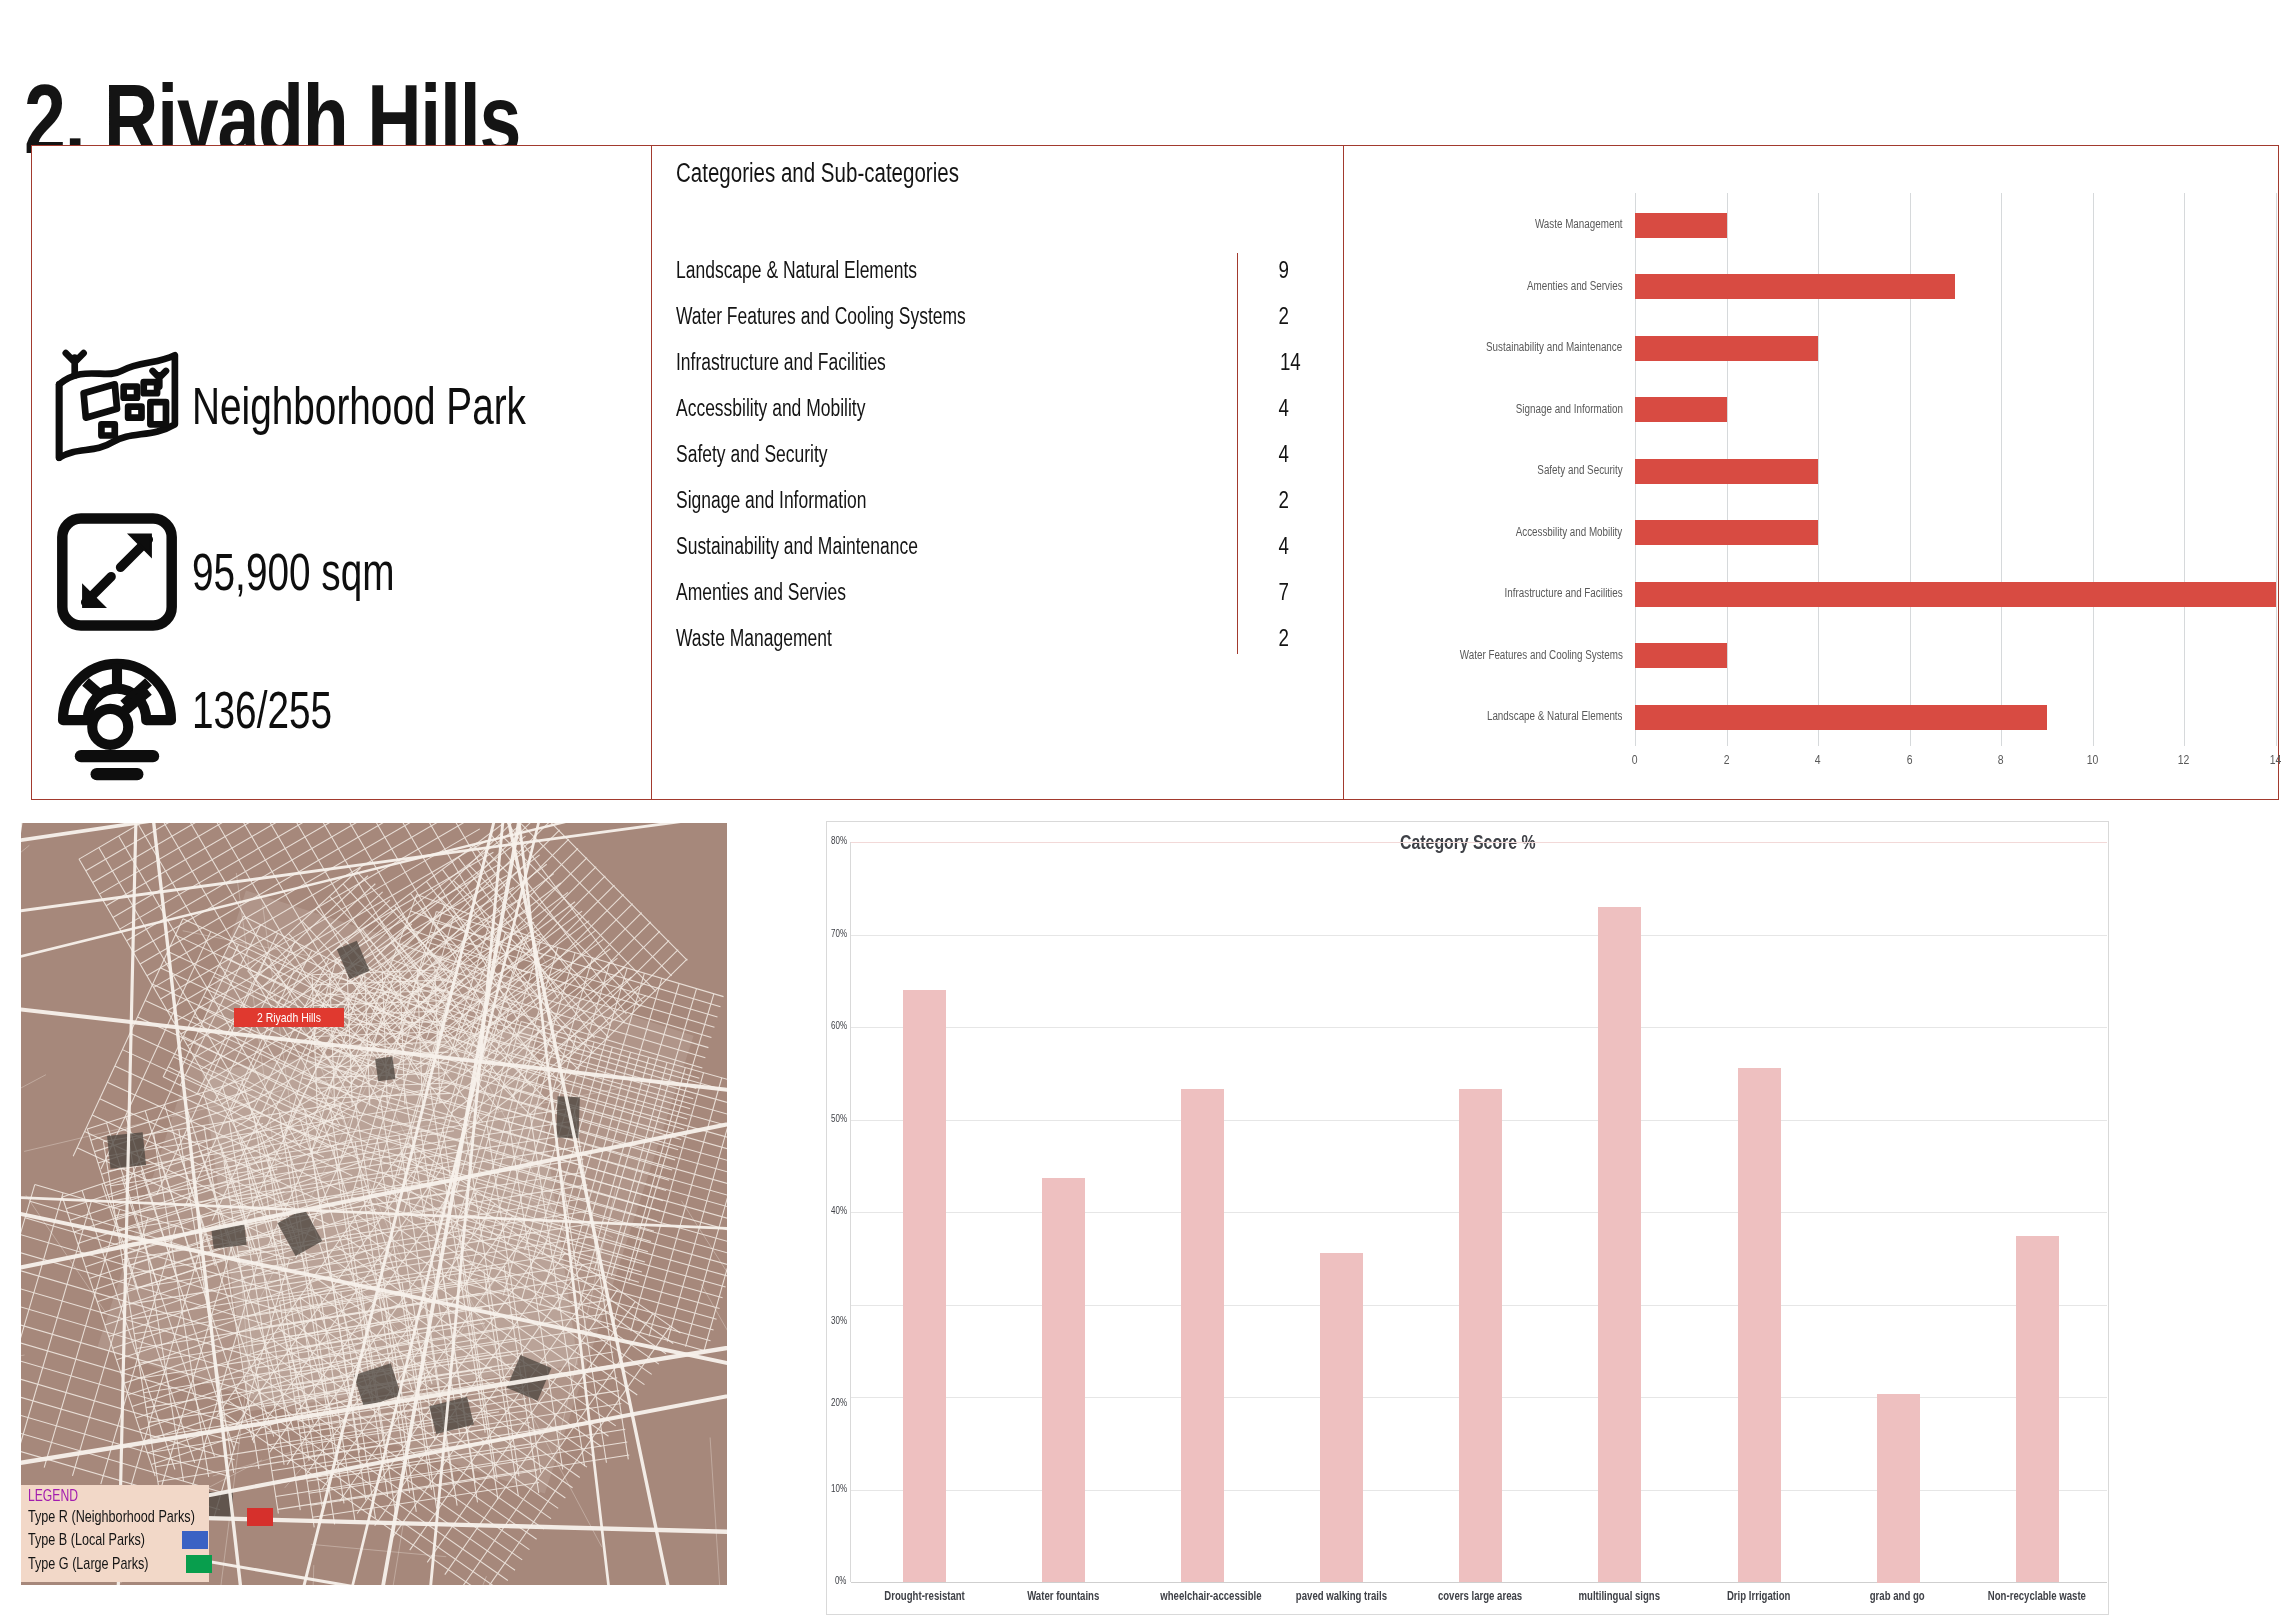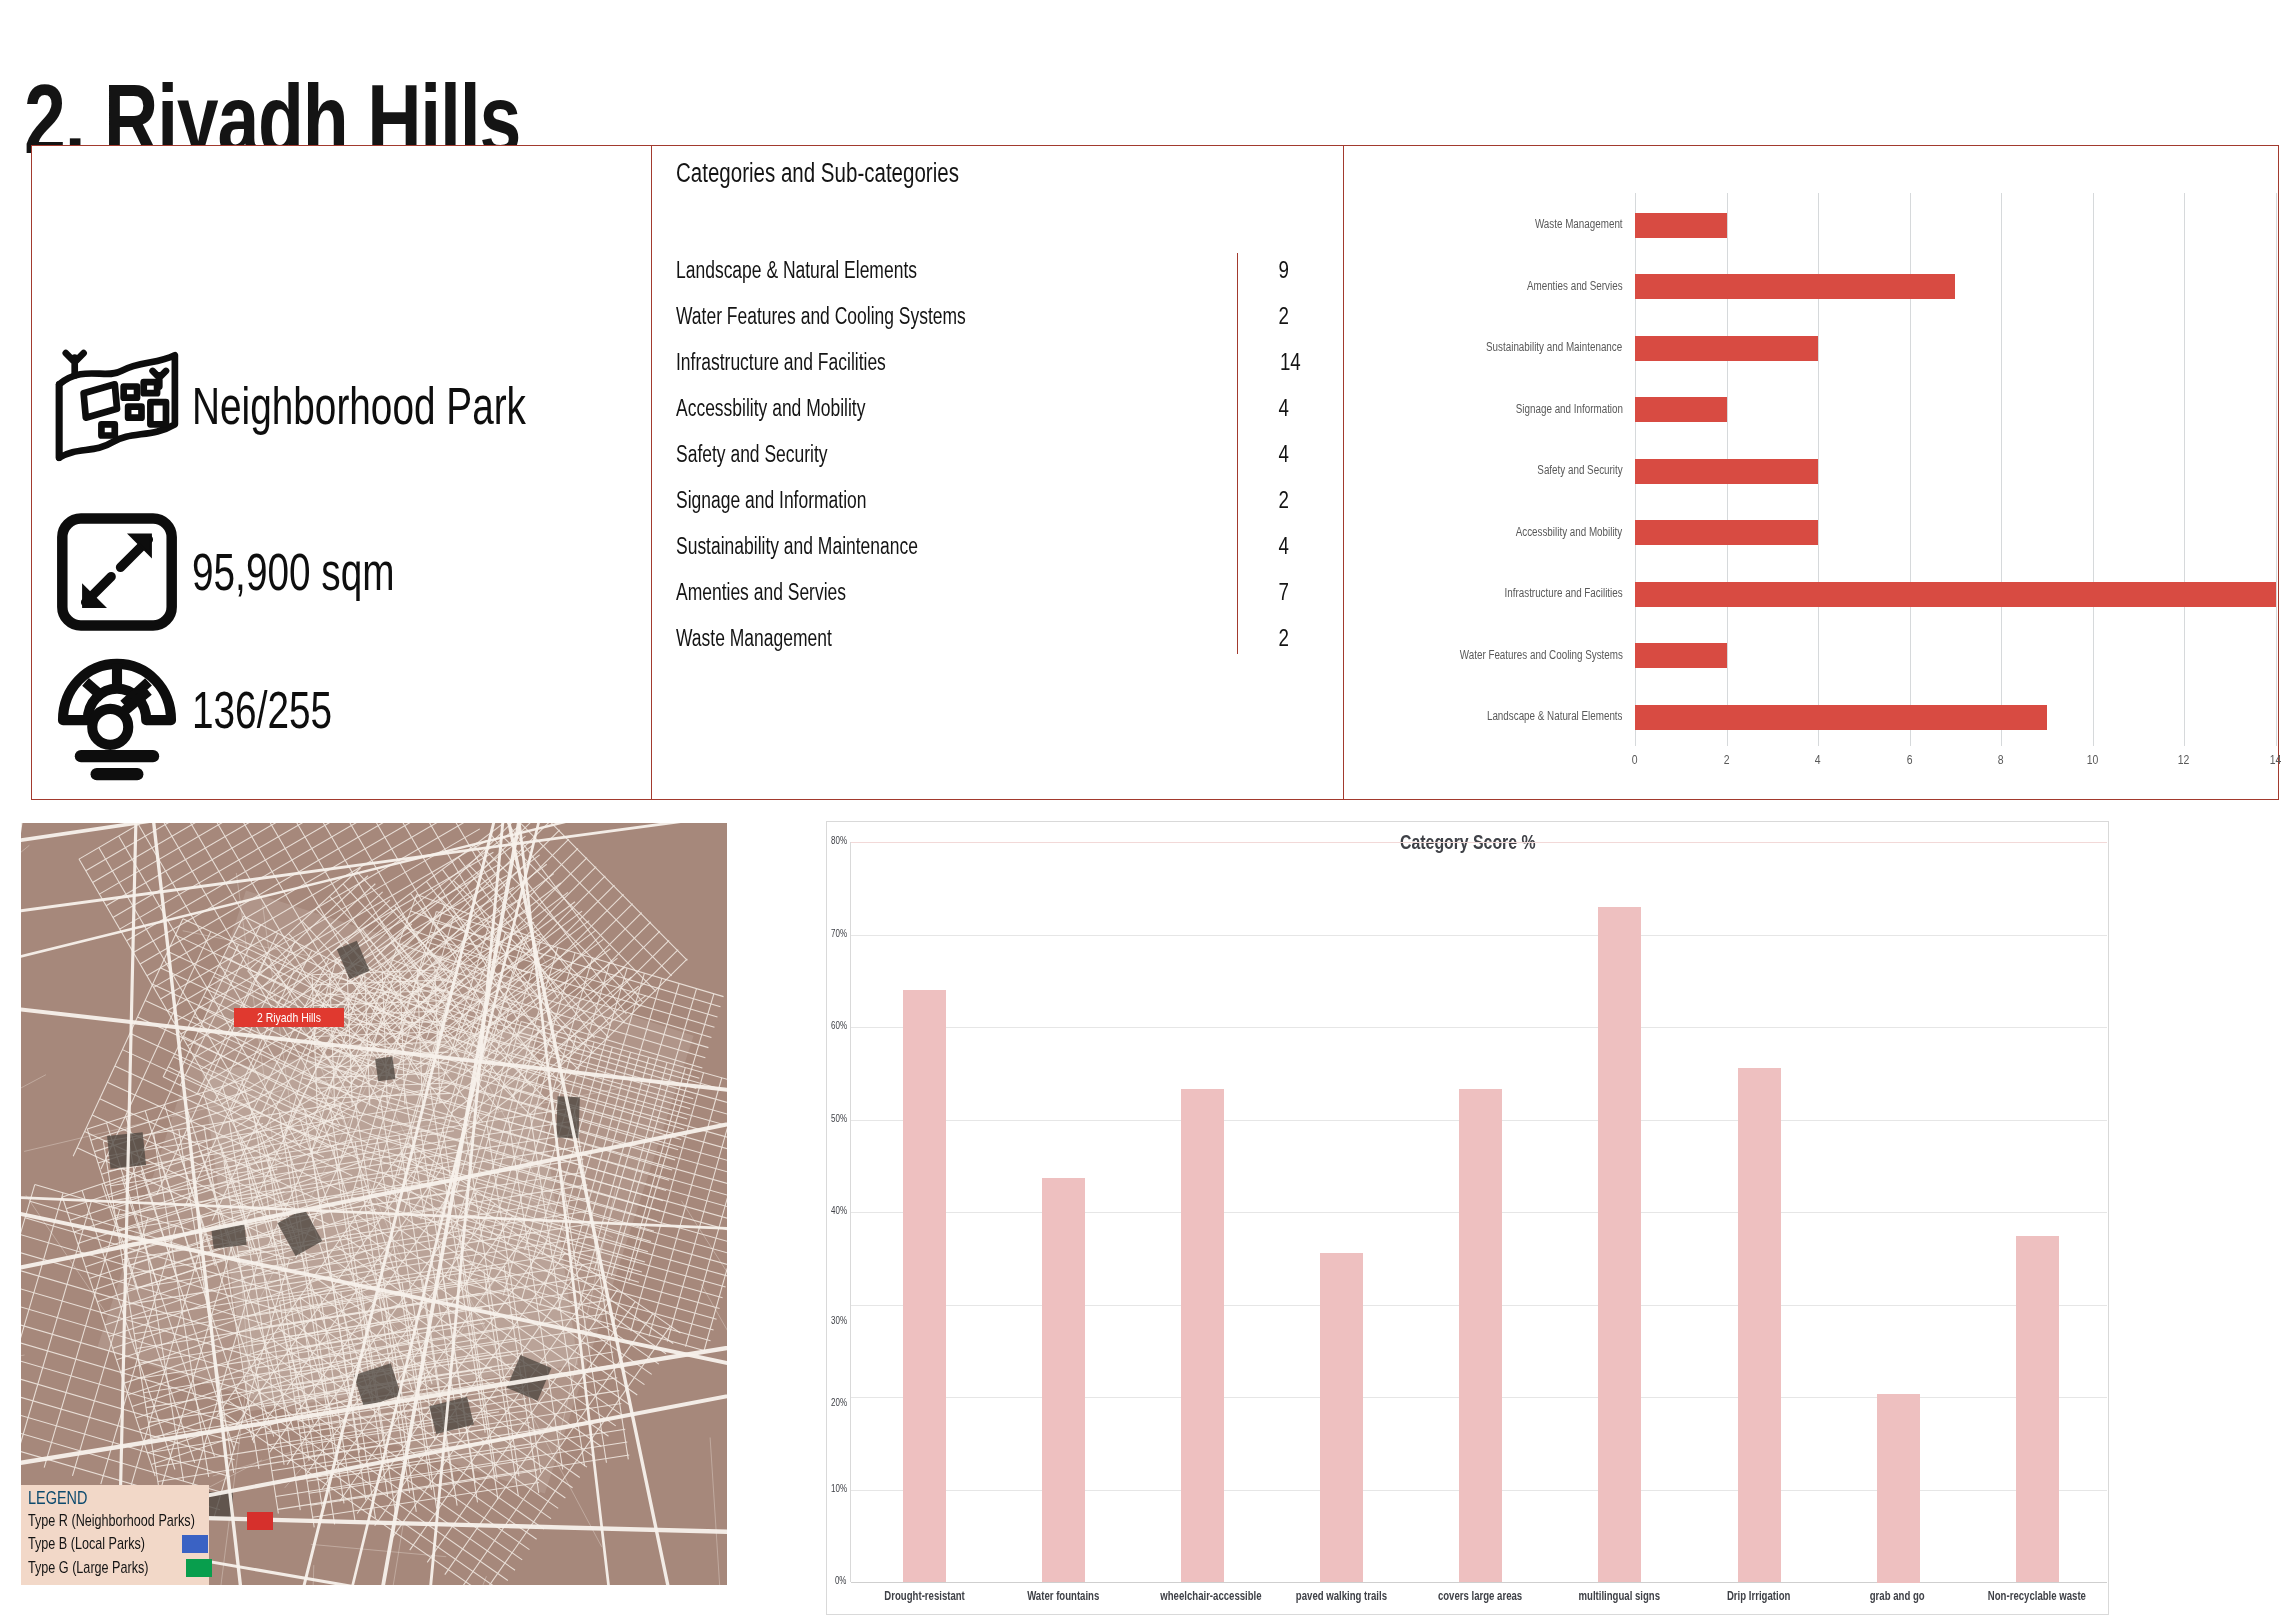--- a/index.html
+++ b/index.html
@@ -47,21 +47,21 @@
   .sc-bar{position:absolute;left:0;height:24.6px}
   .sc-label{position:absolute;left:0;width:278px;text-align:right;font-size:12.3px;color:#595959}
   .sc-tick{position:absolute;top:606px;width:32px;text-align:center;font-size:13.4px;color:#595959}
 
   
   #map{position:absolute;left:21.4px;top:823px;width:706px;height:762px;overflow:hidden;background:#a6887b}
   #map-svg{position:absolute;left:0;top:0;width:100%;height:100%}
   #map-marker{position:absolute;left:213px;top:185px;width:110px;height:19px;
     display:flex;align-items:center;justify-content:center;color:#fff;font-size:13.4px}
   #map-legend{position:absolute;left:0;top:662px;width:188px;background:#f2d8c8;padding:2.1px 5.3px 6.4px 6.4px;box-sizing:border-box}
-  #legend-title{font-size:19px;color:#0c4a6e}
+  #legend-title{font-size:16px;color:#a21caf}
   .legend-row{display:flex;align-items:center;justify-content:space-between;height:23.5px}
   .legend-label{font-size:16.6px}
   .legend-swatch{width:26px;height:18px;flex:0 0 26px}
 
   
   #chart2{position:absolute;left:826px;top:821px;width:1283px;height:794px;
     border:1.1px solid #d9d9d9;box-sizing:border-box;background:#fff}
   #cs-title{position:absolute;top:8.6px;width:100%;text-align:center;font-size:20.3px;font-weight:bold;color:#3f4147}
   .cs-grid{position:absolute;left:24px;width:1256px;height:1.1px}
   .cs-ylab{position:absolute;left:0;width:19px;text-align:right;font-size:10px;color:#3f4147}

